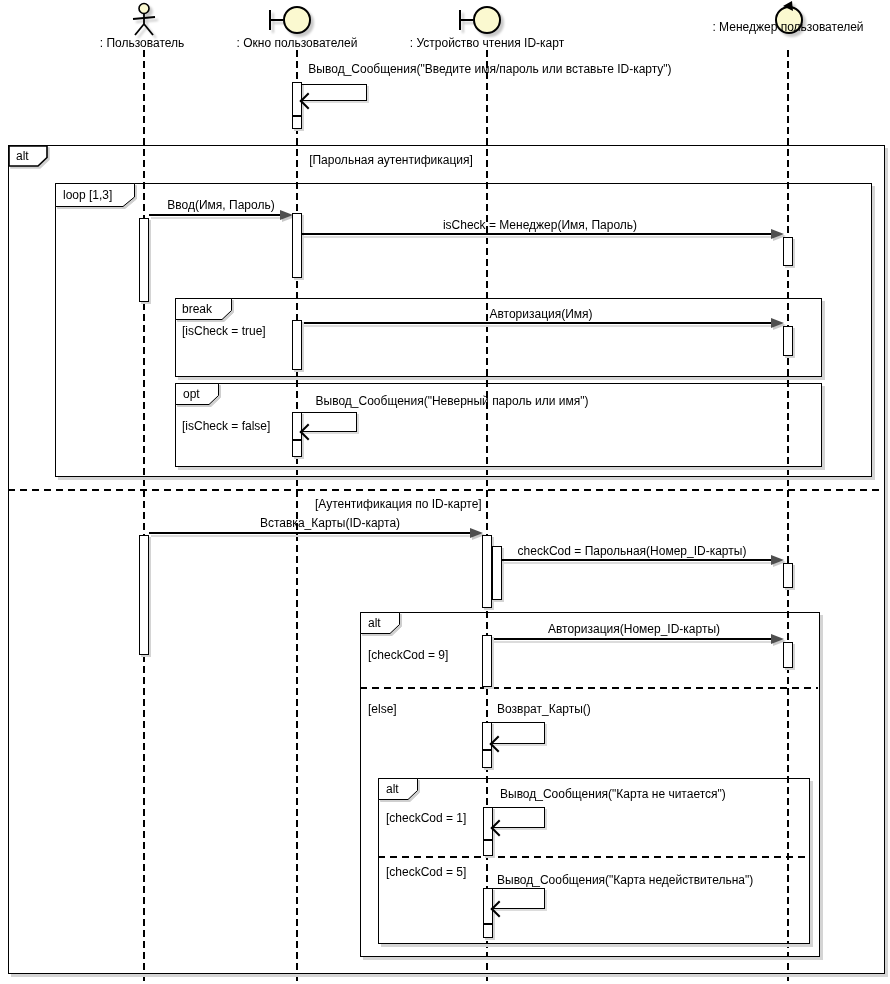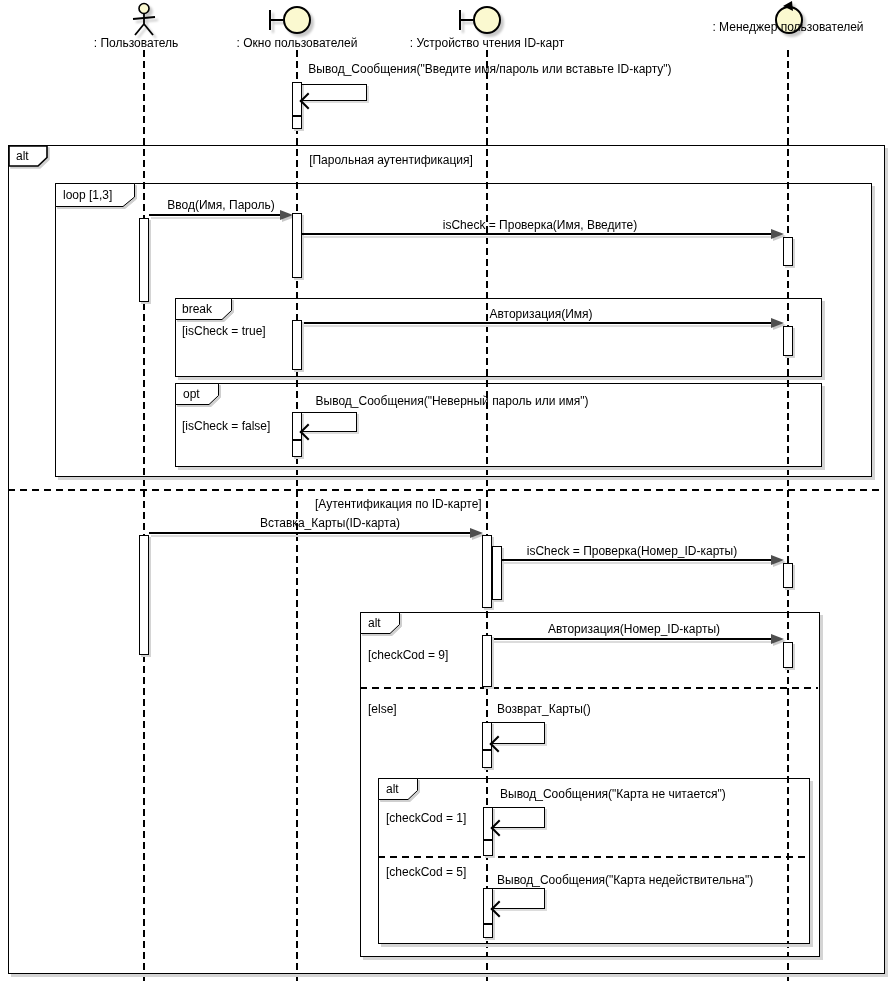--- a/index.html
+++ b/index.html
@@ -87,21 +87,21 @@
   <div class="act" style="left:292px;top:116px;height:13px"></div>
   <div class="selfbox" style="left:302px;top:84px;width:65px;height:17px"></div>
   <div class="chev" style="left:302px;top:95px"></div>
 
   <div class="mlabel center" style="left:221px;top:198px">Ввод(Имя, Пароль)</div>
   <div class="msg" style="left:149px;top:214px;width:133px"></div>
   <div class="arr" style="left:280px;top:210px"></div>
   <div class="act" style="left:139px;top:218px;height:84px"></div>
   <div class="act" style="left:292px;top:213px;height:65px"></div>
 
-  <div class="mlabel center" style="left:540px;top:218px">isCheck = Проверка(Имя, Введите)</div>
+  <div class="mlabel center" style="left:540px;top:218px">isCheck = Менеджер(Имя, Пароль)</div>
   <div class="msg" style="left:302px;top:233px;width:471px"></div>
   <div class="arr" style="left:771px;top:229px"></div>
   <div class="act" style="left:783px;top:237px;height:29px"></div>
 
   <div class="mlabel center" style="left:541px;top:307px">Авторизация(Имя)</div>
   <div class="msg" style="left:302px;top:322px;width:471px"></div>
   <div class="arr" style="left:771px;top:318px"></div>
   <div class="act" style="left:292px;top:320px;height:50px"></div>
   <div class="act" style="left:783px;top:326px;height:30px"></div>
 
@@ -111,21 +111,21 @@
   <div class="selfbox" style="left:302px;top:412px;width:55px;height:20px"></div>
   <div class="chev" style="left:302px;top:426px"></div>
 
   <div class="mlabel center" style="left:330px;top:516px">Вставка_Карты(ID-карта)</div>
   <div class="msg" style="left:149px;top:532px;width:323px"></div>
   <div class="arr" style="left:470px;top:528px"></div>
   <div class="act" style="left:139px;top:535px;height:120px"></div>
   <div class="act" style="left:482px;top:535px;height:73px"></div>
   <div class="act" style="left:492px;top:546px;height:54px"></div>
 
-  <div class="mlabel center" style="left:632px;top:544px">isCheck = Проверка(Номер_ID-карты)</div>
+  <div class="mlabel center" style="left:632px;top:544px">checkCod = Парольная(Номер_ID-карты)</div>
   <div class="msg" style="left:502px;top:559px;width:271px"></div>
   <div class="arr" style="left:771px;top:555px"></div>
   <div class="act" style="left:783px;top:563px;height:25px"></div>
 
   <div class="mlabel center" style="left:634px;top:622px">Авторизация(Номер_ID-карты)</div>
   <div class="msg" style="left:492px;top:638px;width:281px"></div>
   <div class="arr" style="left:771px;top:634px"></div>
   <div class="act" style="left:482px;top:635px;height:52px"></div>
   <div class="act" style="left:783px;top:642px;height:26px"></div>
 
@@ -147,21 +147,21 @@
   <div class="selfbox" style="left:493px;top:888px;width:52px;height:21px"></div>
   <div class="chev" style="left:493px;top:903px"></div>
 
   <svg class="head" style="left:129px;top:2px" width="30" height="34">
     <circle cx="15" cy="6.5" r="5" fill="#fbf9d0" stroke="#000" stroke-width="1.6"></circle>
     <line x1="15" y1="11.5" x2="15" y2="22" stroke="#000" stroke-width="1.8"></line>
     <line x1="4" y1="17" x2="26" y2="15" stroke="#000" stroke-width="1.8"></line>
     <line x1="15" y1="22" x2="6" y2="33" stroke="#000" stroke-width="1.8"></line>
     <line x1="15" y1="22" x2="24" y2="33" stroke="#000" stroke-width="1.8"></line>
   </svg>
-  <div class="headlabel" style="left:136px;top:36px">: Пользователь</div>
+  <div class="headlabel" style="left:142px;top:36px">: Пользователь</div>
 
   <svg class="head" style="left:266px;top:4px" width="46" height="32">
     <line x1="4" y1="6" x2="4" y2="26" stroke="#000" stroke-width="2"></line>
     <line x1="4" y1="16" x2="17" y2="16" stroke="#000" stroke-width="2"></line>
     <circle cx="31" cy="16" r="13" fill="#fbf9d0" stroke="#000" stroke-width="2"></circle>
   </svg>
   <div class="headlabel" style="left:297px;top:36px">: Окно пользователей</div>
 
   <svg class="head" style="left:456px;top:4px" width="46" height="32">
     <line x1="4" y1="6" x2="4" y2="26" stroke="#000" stroke-width="2"></line>

